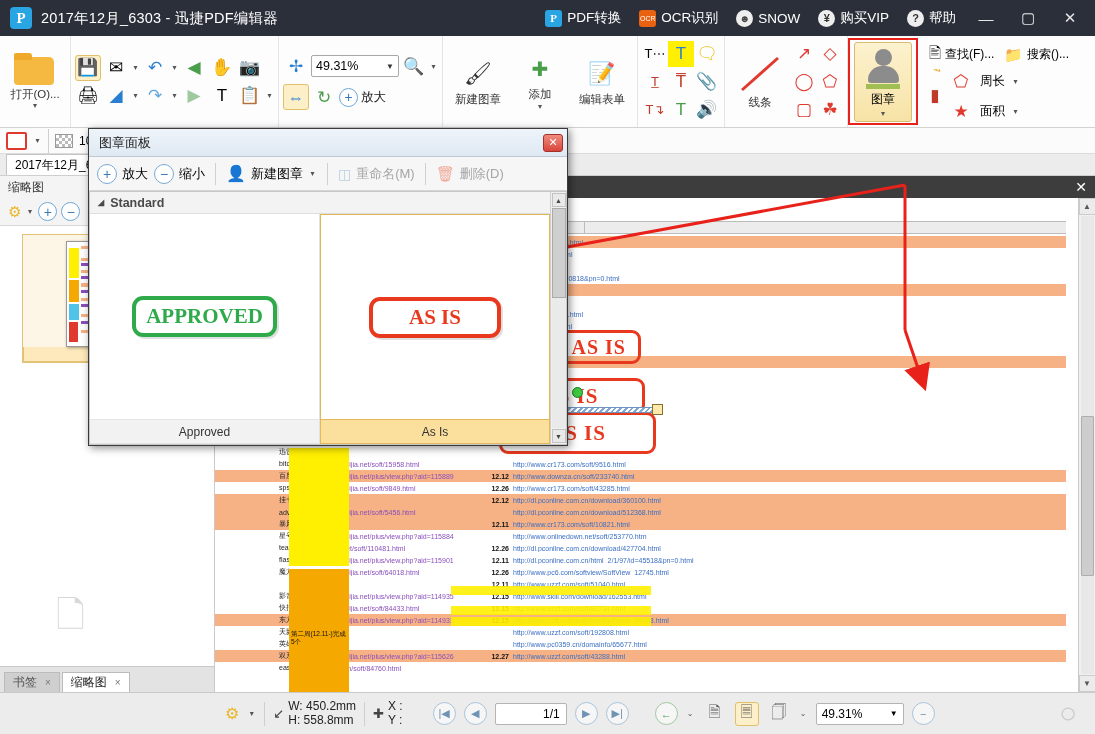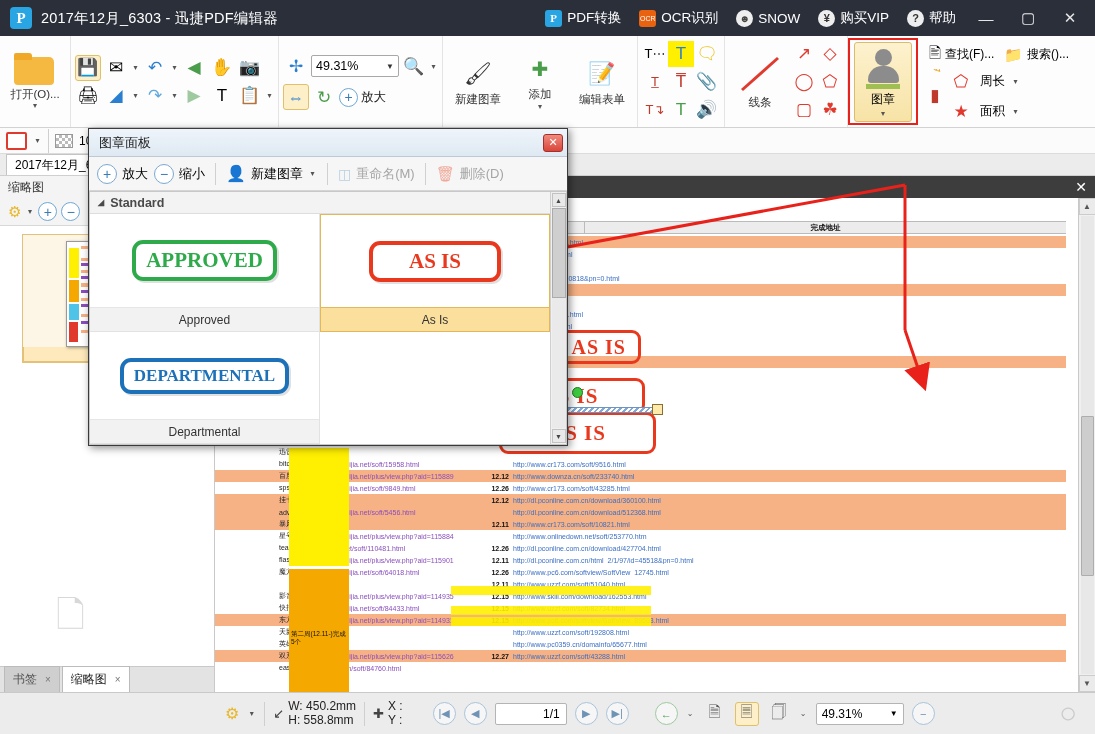--- a/index.html
+++ b/index.html
@@ -80,21 +80,21 @@
   .leftpanel{width:215px;background:#f4f4f4;border-right:1px solid #c9c9c9;display:flex;flex-direction:column;}
   .lp-title{height:22px;display:flex;align-items:center;padding-left:8px;font-size:12px;color:#333;background:#f4f4f4;}
   .lp-toolbar{height:28px;display:flex;align-items:center;gap:4px;padding-left:8px;border-bottom:1px solid #d8d8d8;}
   .circbtn{width:19px;height:19px;border-radius:50%;border:1.6px solid #6fa8d6;color:#3b7cb5;display:flex;align-items:center;justify-content:center;font-size:14px;background:#fff;}
   .thumbs{flex:1;background:#fff;overflow:hidden;position:relative;padding:8px 0 0 0;}
   .thumb-item{width:170px;margin:0 auto;}
   .thumb-page{width:82px;height:106px;background:#fff;border:1px solid #999;box-shadow:1px 1px 3px rgba(0,0,0,.35);margin:0 auto;overflow:hidden;position:relative;}
   .thumb-num{background:#fde9bb;border:1px solid #e3c277;border-top:none;text-align:right;font-size:11px;padding:1px 8px;color:#333;}
   .thumb-sel-wrap{border:1px solid #e3c277;background:#fdf6e6;padding-top:6px;}
   .lp-tabs{height:26px;background:#e3e3e3;border-top:1px solid #c9c9c9;display:flex;align-items:flex-end;padding-left:4px;}
-  .lp-tab{height:26px;display:flex;align-items:center;gap:8px;padding:0 8px;font-size:12px;background:#cfcfcf;color:#555;border:1px solid #bbb;border-bottom:none;margin-right:2px;}
+  .lp-tab{height:20px;display:flex;align-items:center;gap:8px;padding:0 8px;font-size:12px;background:#cfcfcf;color:#555;border:1px solid #bbb;border-bottom:none;margin-right:2px;}
   .lp-tab.active{background:#fff;color:#222;}
   .lp-tab .x{font-size:10px;color:#777;}
 
   .rightpanel{flex:1;display:flex;flex-direction:column;min-width:0;background:#555;position:relative;}
   .viewer-bar{height:22px;background:#3d3d3d;display:flex;align-items:center;justify-content:flex-end;padding-right:8px;flex:none;}
   .viewer-bar .x{color:#fff;font-size:14px;}
   .viewer{flex:1;position:relative;background:#6f6f6f;overflow:hidden;display:flex;}
   .page{flex:1;background:#fff;margin:0;position:relative;overflow:hidden;}
   .vscroll{width:17px;background:#f0f0f0;border-left:1px solid #c9c9c9;display:flex;flex-direction:column;align-items:center;}
   .vscroll .arw{width:17px;height:17px;display:flex;align-items:center;justify-content:center;font-size:8px;color:#555;background:#ebebeb;border:1px solid #ccc;}
@@ -424,21 +424,20 @@
         <span class="x">✕</span>
       </div>
       <div class="viewer">
         <div class="page">
           <div class="doc">
 
             <div class="hdrrow">
               <div class="c" style="width:128px;">代表移到1月)</div>
               <div class="c" style="width:68px;">备注</div>
               <div class="c" style="width:174px;">采集地址</div>
-              <div class="c" style="flex:1;border-right:none;">完成地址</div>
             </div>
 
             <div id="upper-rows">
                 <div class="drow band" style="top: 38px;">
                   <span style="width: 128px; padding-left: 4px; overflow: hidden; white-space: nowrap;"></span>
                   <span class="lnk" style="width: 72px; overflow: hidden; white-space: nowrap;">soft/71358.html</span>
                   <span style="width: 24px; text-align: right; padding-right: 4px; font-weight: bold; color: rgb(17, 17, 17);"></span>
                   <span class="lnk b" style="flex: 1 1 0%; overflow: hidden; white-space: nowrap;">http://dl.pconline.com.cn/download/95616.html</span>
                 </div>
                 <div class="drow" style="top: 50px;">
@@ -756,26 +755,20 @@
             <span class="stampimg" style="border-color:#2faa4a;color:#2faa4a;">APPROVED</span>
           </div>
           <div class="cap">Approved</div>
         </div>
         <div class="cell sel">
           <div class="preview">
             <span class="stampimg" style="border-color:#e8391f;color:#e8391f;padding:4px 36px;">AS IS</span>
           </div>
           <div class="cap">As Is</div>
         </div>
-        <div class="cell">
-          <div class="preview">
-            <span class="stampimg" style="border-color:#1c71b8;color:#1c71b8;font-size:17px;">DEPARTMENTAL</span>
-          </div>
-          <div class="cap">Departmental</div>
-        </div>
       </div>
     </div>
     <div class="dlg-vscroll">
       <div class="arw">▲</div>
       <div class="track">
         <div class="thumbb"></div>
       </div>
       <div class="arw">▼</div>
     </div>
   </div>

